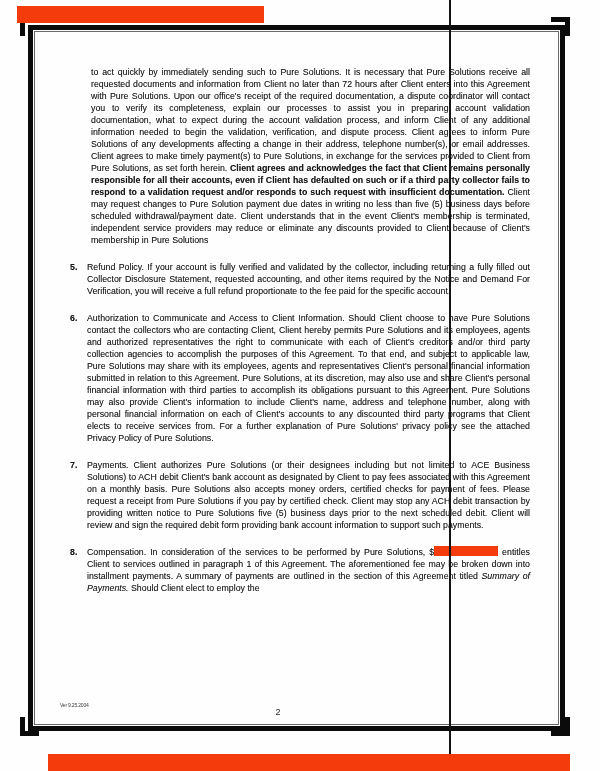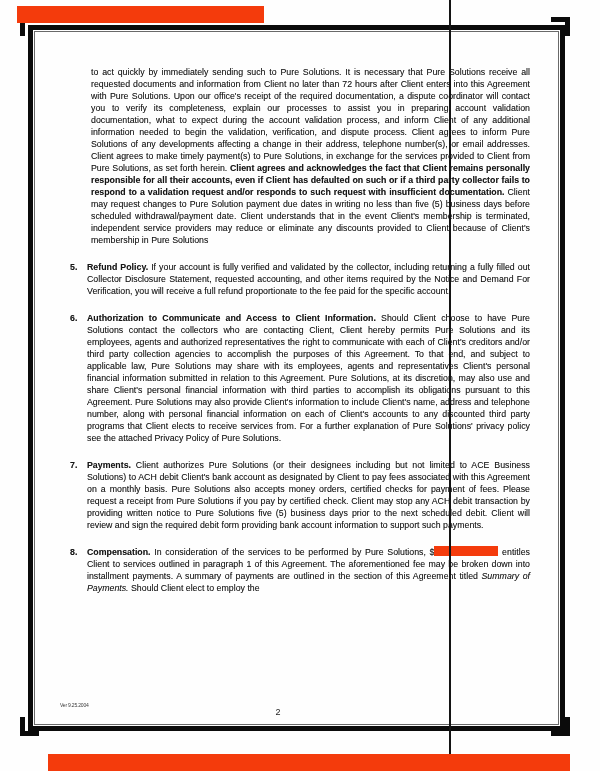--- a/index.html
+++ b/index.html
@@ -25,21 +25,21 @@
 
   
   .content { position:absolute; left:70px; top:66px; width:460px; z-index:2;
              font-size:8.8px; line-height:12px; text-align:justify; color:var(--ink);
              text-shadow:0 0 0.4px rgba(0,0,0,0.35); }
   .intro { margin:0 0 0 21px; }
   .b { font-weight:700; }
   .sec { display:flex; margin-top:15px; }
   .sec-num { flex:0 0 17px; font-weight:700; }
   .sec-body { flex:1; }
-  .sec-heading { font-weight:700; }
+  .sec-heading { font-weight:400; }
   .it { font-style:italic; }
   .redaction-inline { display:inline-block; width:64px; height:10px; background:var(--redaction); vertical-align:-1px; }
 
   
   .version  { position:absolute; left:60px;  top:702px; font-size:5px; letter-spacing:-0.2px; color:#3a3a3a; z-index:2; }
   .page-num { position:absolute; left:253px; top:707px; width:50px; text-align:center; font-size:9px; color:#222; z-index:2; }
 </style>
 </head>
 <body>
 

